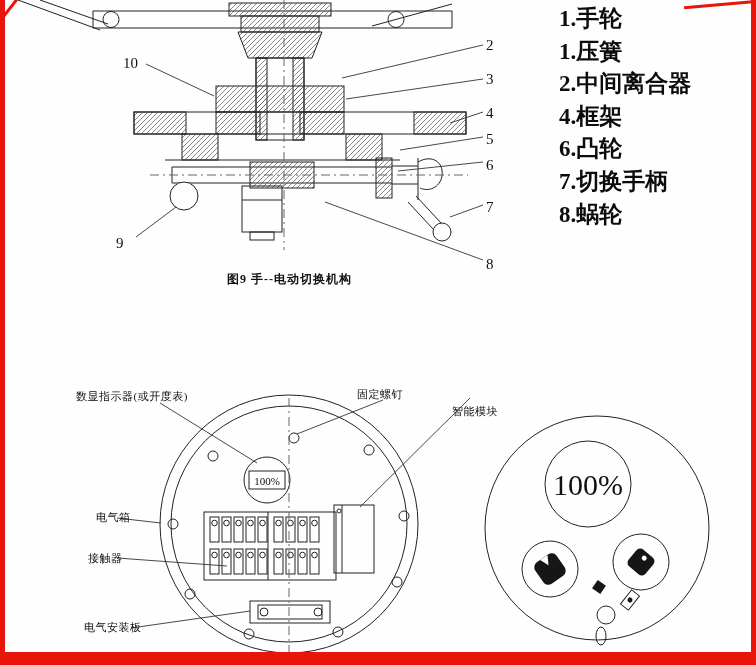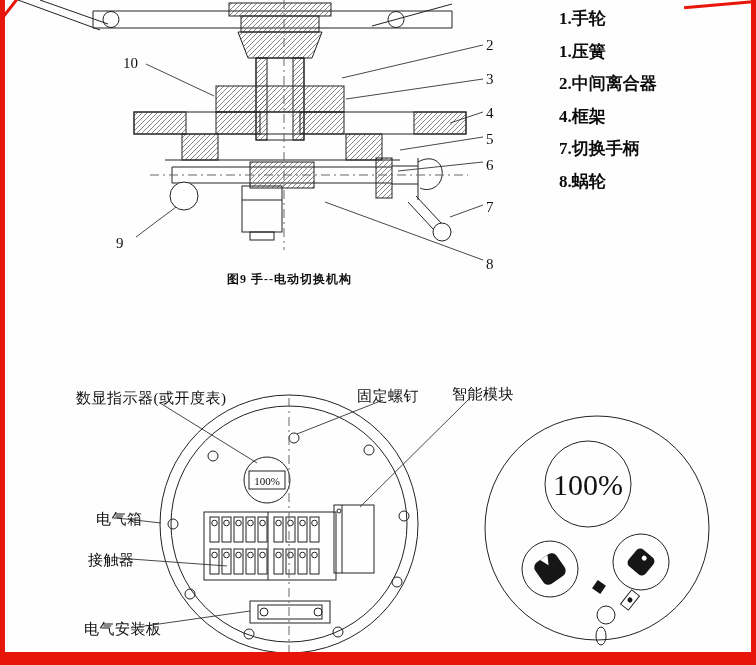--- a/index.html
+++ b/index.html
@@ -9,22 +9,22 @@
   }
   .red{position:absolute;background:#e8150b;}
   #red-left{left:0;top:0;width:5px;height:665px;}
   #red-right{right:0;top:0;width:5px;height:665px;}
   #red-bottom{left:0;bottom:0;width:756px;height:13px;}
   #red-tl{left:-9px;top:8px;width:36px;height:3px;transform:rotate(-52deg);}
   #red-tr{left:684px;top:3px;width:74px;height:3px;transform:rotate(-5deg);}
   svg{position:absolute;left:0;top:0;}
   .callout{position:absolute;font-size:15px;font-weight:400;color:#101010;}
   #caption{position:absolute;left:227px;top:271px;font-size:12px;font-weight:700;letter-spacing:1px;}
-  #legend{position:absolute;left:559px;top:3px;font-size:17px;font-weight:700;line-height:32.6px;color:#0c0c0c;}
-  .lab{position:absolute;font-size:15px;color:#101010;letter-spacing:0.5px;}
+  #legend{position:absolute;left:559px;top:3px;font-size:23px;font-weight:700;line-height:32.6px;color:#0c0c0c;}
+  .lab{position:absolute;font-size:11px;color:#101010;letter-spacing:0.5px;}
 </style>
 </head>
 <body>
 
 <div id="page">
 
   <svg id="art" width="756" height="665" viewBox="0 0 756 665">
     <defs>
       <pattern id="hatch" width="5" height="5" patternUnits="userSpaceOnUse">
         <path d="M0,5 L5,0" stroke="#555" stroke-width="0.7"></path>
@@ -198,27 +198,28 @@
   <span class="callout" style="left:486px;top:256px">8</span>
   <span class="callout" style="left:116px;top:235px">9</span>
 
   <div id="caption">图9  手--电动切换机构</div>
 
   <div id="legend">
     <div class="legend-item">1.手轮</div>
     <div class="legend-item">1.压簧</div>
     <div class="legend-item">2.中间离合器</div>
     <div class="legend-item">4.框架</div>
+    <div class="legend-item">6.凸轮</div>
     <div class="legend-item">7.切换手柄</div>
     <div class="legend-item">8.蜗轮</div>
   </div>
 
   <div class="lab" style="left:76px;top:389px">数显指示器(或开度表)</div>
   <div class="lab" style="left:357px;top:387px">固定螺钉</div>
-  <div class="lab" style="left:452px;top:385px">智能模块</div>
+  <div class="lab" style="left:452px;top:404px">智能模块</div>
   <div class="lab" style="left:96px;top:510px">电气箱</div>
   <div class="lab" style="left:88px;top:551px">接触器</div>
   <div class="lab" style="left:84px;top:620px">电气安装板</div>
 
   <div class="red" id="red-left"></div>
   <div class="red" id="red-right"></div>
   <div class="red" id="red-bottom"></div>
   <div class="red" id="red-tl"></div>
   <div class="red" id="red-tr"></div>
 </div>

